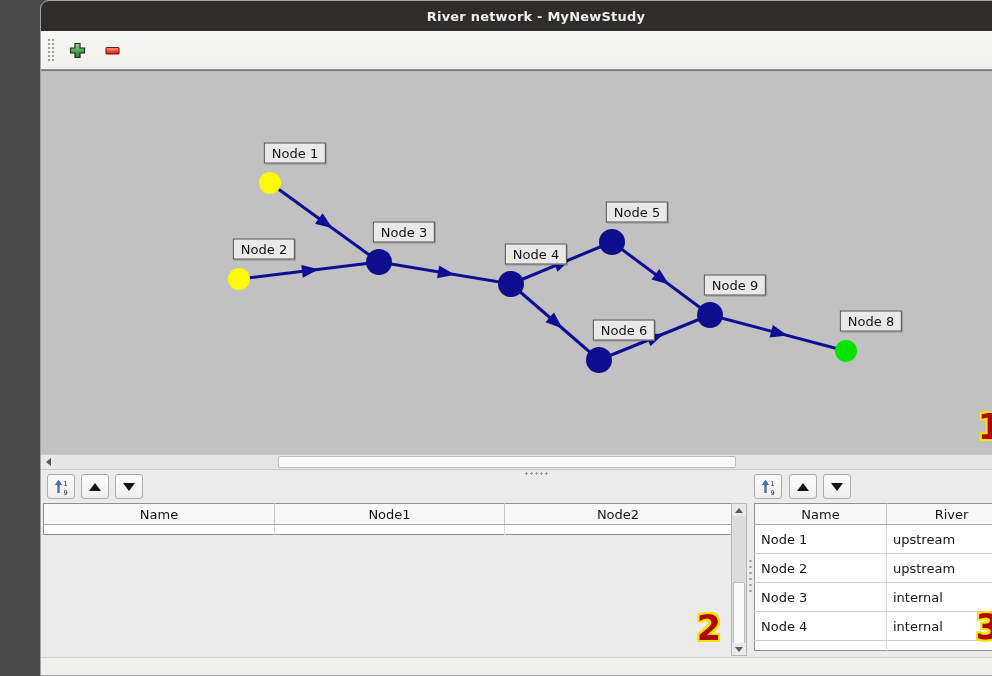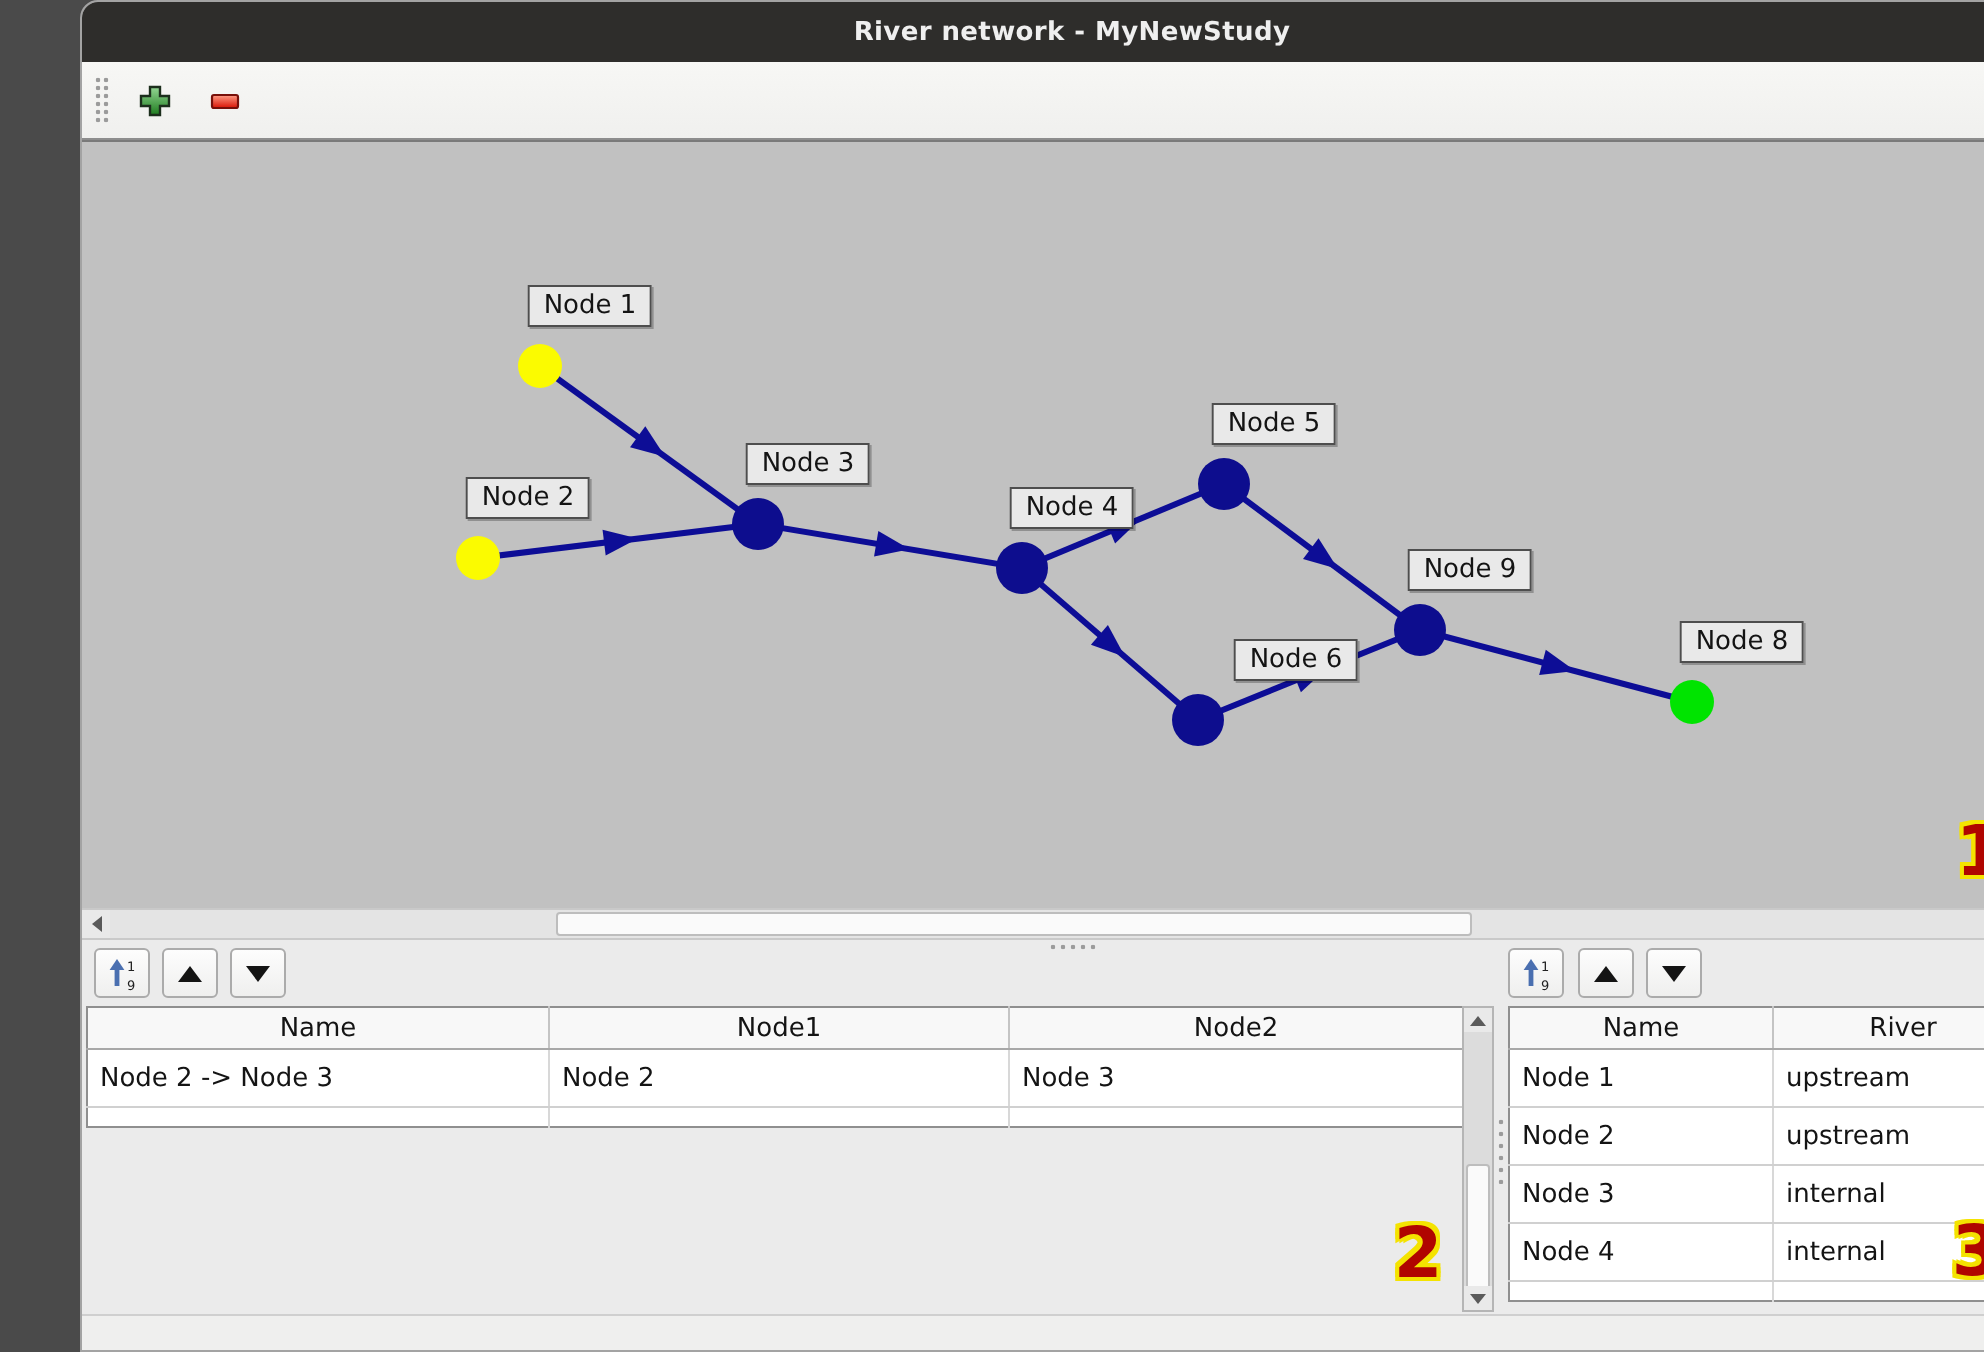--- a/index.html
+++ b/index.html
@@ -150,21 +150,21 @@
         <circle cx="558" cy="289" r="13" fill="#0d0d8e"></circle>
         <circle cx="669" cy="244" r="13" fill="#0d0d8e"></circle>
         <circle cx="805" cy="280" r="11" fill="#00e400"></circle>
       </svg>
     <div id="labels">
         <div class="node-label" style="left: 254px; top: 82px;">Node 1</div>
         <div class="node-label" style="left: 223px; top: 178px;">Node 2</div>
         <div class="node-label" style="left: 363px; top: 161px;">Node 3</div>
         <div class="node-label" style="left: 495px; top: 183px;">Node 4</div>
         <div class="node-label" style="left: 596px; top: 141px;">Node 5</div>
-        <div class="node-label" style="left: 607px; top: 259px; text-align: center;">Node 6</div>
+        <div class="node-label" style="left: 583px; top: 259px; text-align: center;">Node 6</div>
         <div class="node-label" style="left: 694px; top: 214px;">Node 9</div>
         <div class="node-label" style="left: 830px; top: 250px;">Node 8</div>
       </div>
     <div class="annotation" style="left:949px; top:356px;">1</div>
   </div>
 
   <div class="sb v-scroll">
     <div class="sb-btn" style="left:0;top:0;width:16px;height:14px;">
         <div class="tri tri-up"></div>
       </div>
@@ -209,25 +209,20 @@
           <col style="width:227px">
         </colgroup>
       <thead>
           <tr>
         <th>Name</th>
         <th>Node1</th>
         <th>Node2</th>
       </tr>
         </thead>
       <tbody id="links-tbody">
-          <tr>
-            <td>Node 2 -&gt; Node 3</td>
-            <td>Node 2</td>
-            <td>Node 3</td>
-          </tr>
           <tr class="partial">
             <td></td>
             <td></td>
             <td></td>
           </tr>
         </tbody>
     </table>
     <div class="sb tbl-scroll" style="left:690px;width:16px;">
       <div class="sb-btn" style="left:0;top:0;width:14px;height:12px;">
           <div class="tri tri-up"></div>

